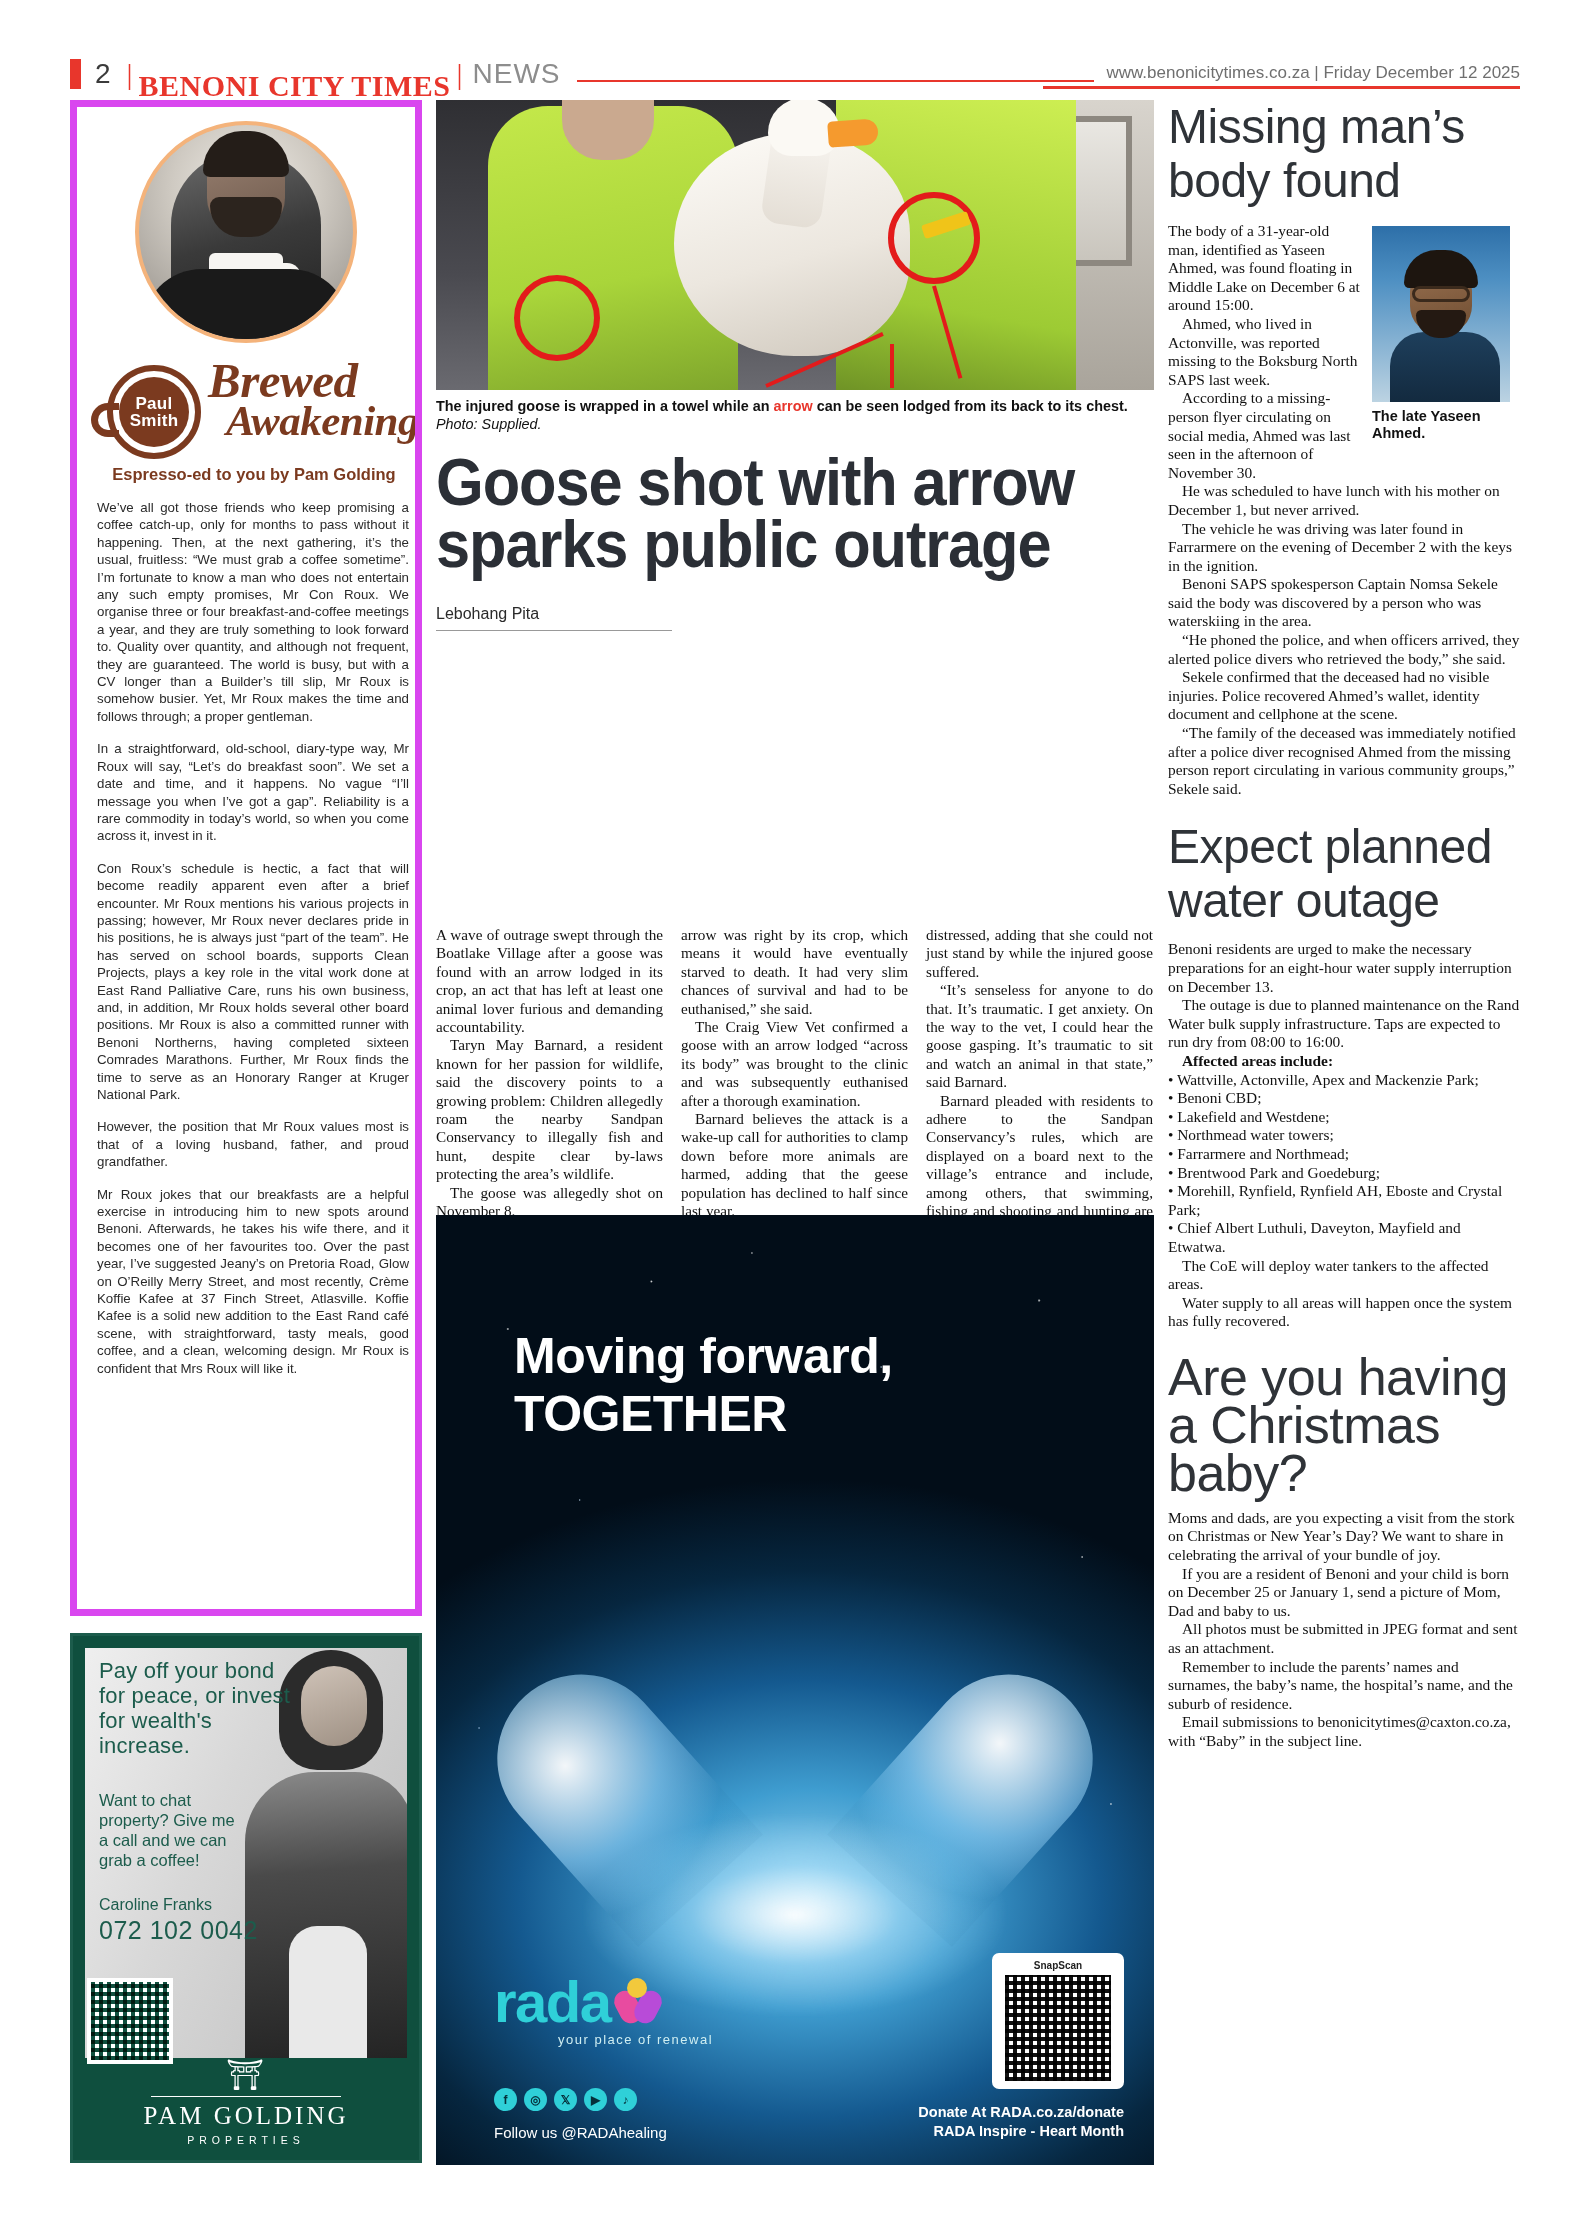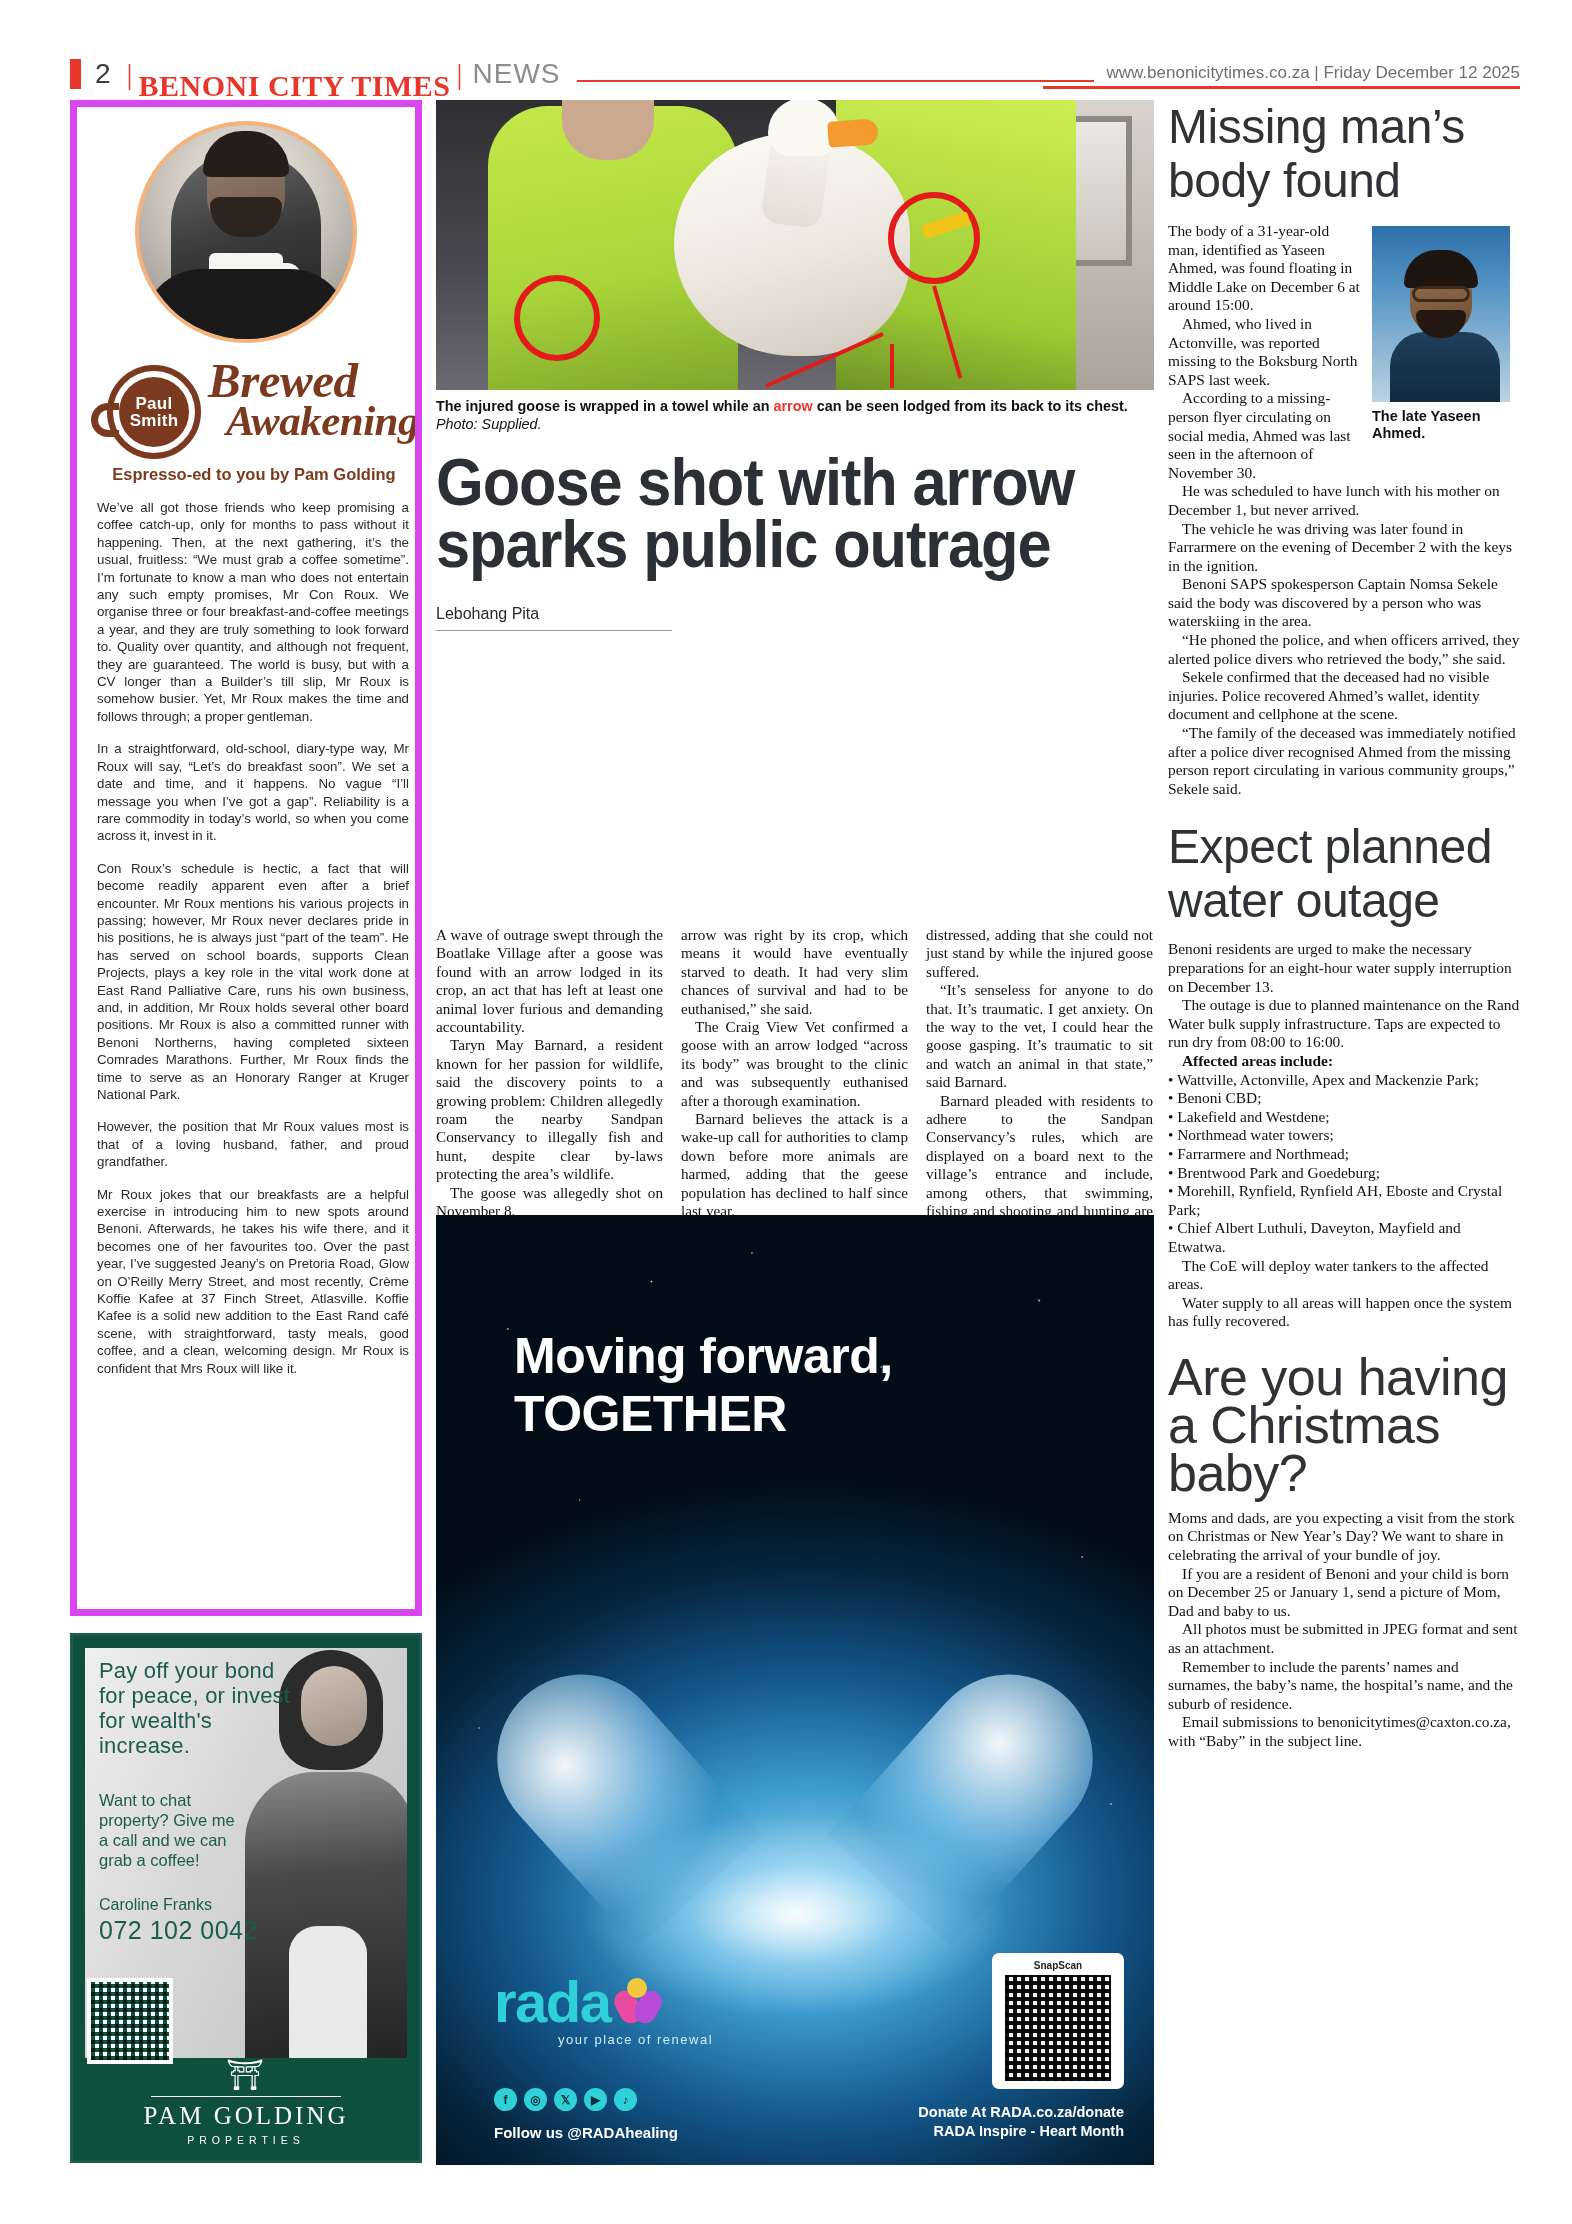--- a/index.html
+++ b/index.html
@@ -358,21 +358,21 @@
   .rada-social {
     position:absolute; left:58px; bottom:54px; display:flex; align-items:center; gap:7px;
   }
   .soc {
     width:23px; height:23px; border-radius:50%; background:#2fd0d8; color:#05303a;
     font-family:"Liberation Sans", sans-serif; font-size:12px; font-weight:700;
     display:flex; align-items:center; justify-content:center;
   }
   .rada-follow {
     position:absolute; left:58px; bottom:24px;
-    font-family:"Liberation Sans", sans-serif; font-size:15px; color:#fff; font-weight:700;
+    font-family:"Liberation Sans", sans-serif; font-size:15px; color:#fff; font-weight:400;
   }
   .rada-donate {
     position:absolute; right:30px; bottom:24px; text-align:right;
     font-family:"Liberation Sans", sans-serif; font-size:14.5px; font-weight:700;
     color:#fff; line-height:19px;
   }
   .snapscan {
     position:absolute; right:30px; bottom:76px; width:132px; background:#fff;
     border-radius:7px; padding:7px 6px 8px;
   }

